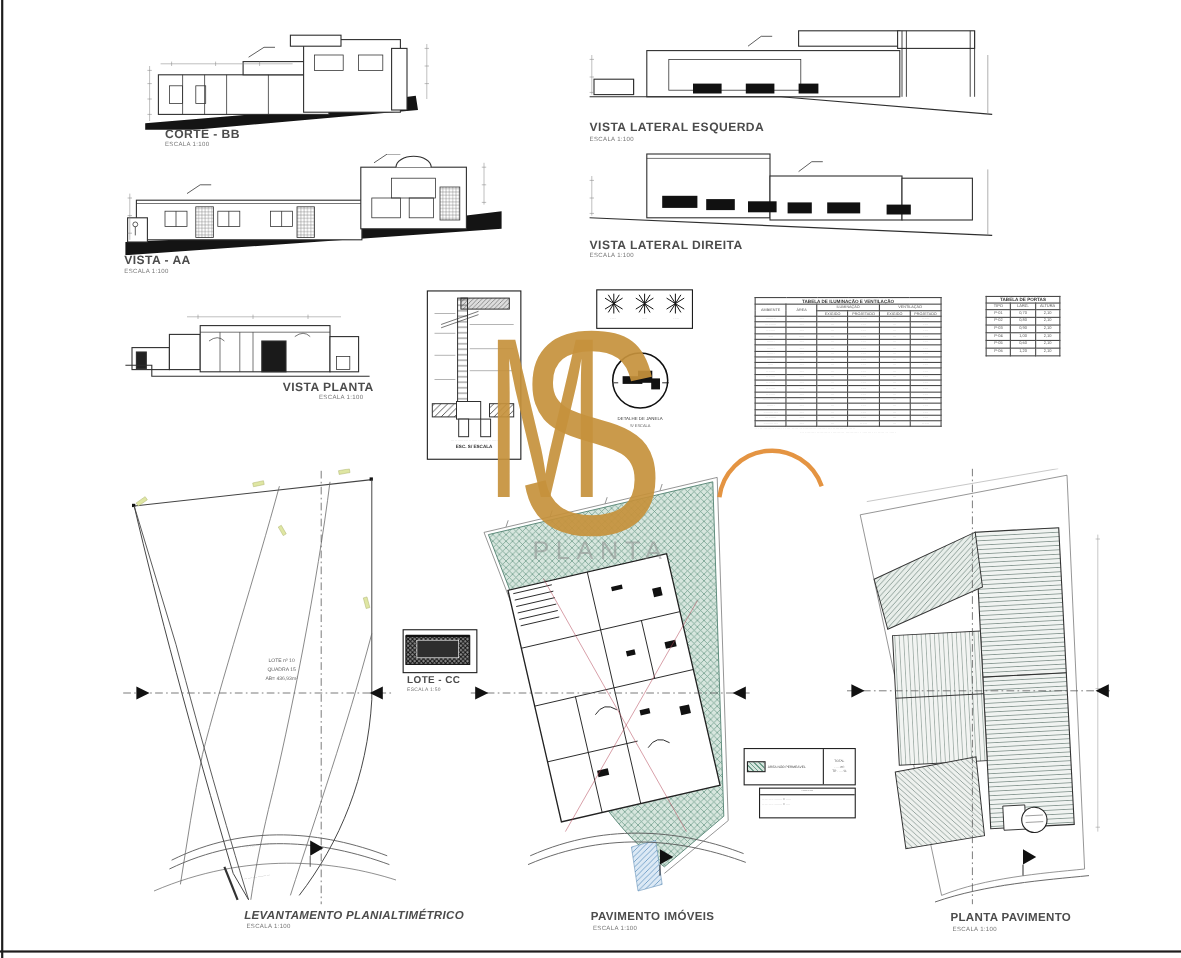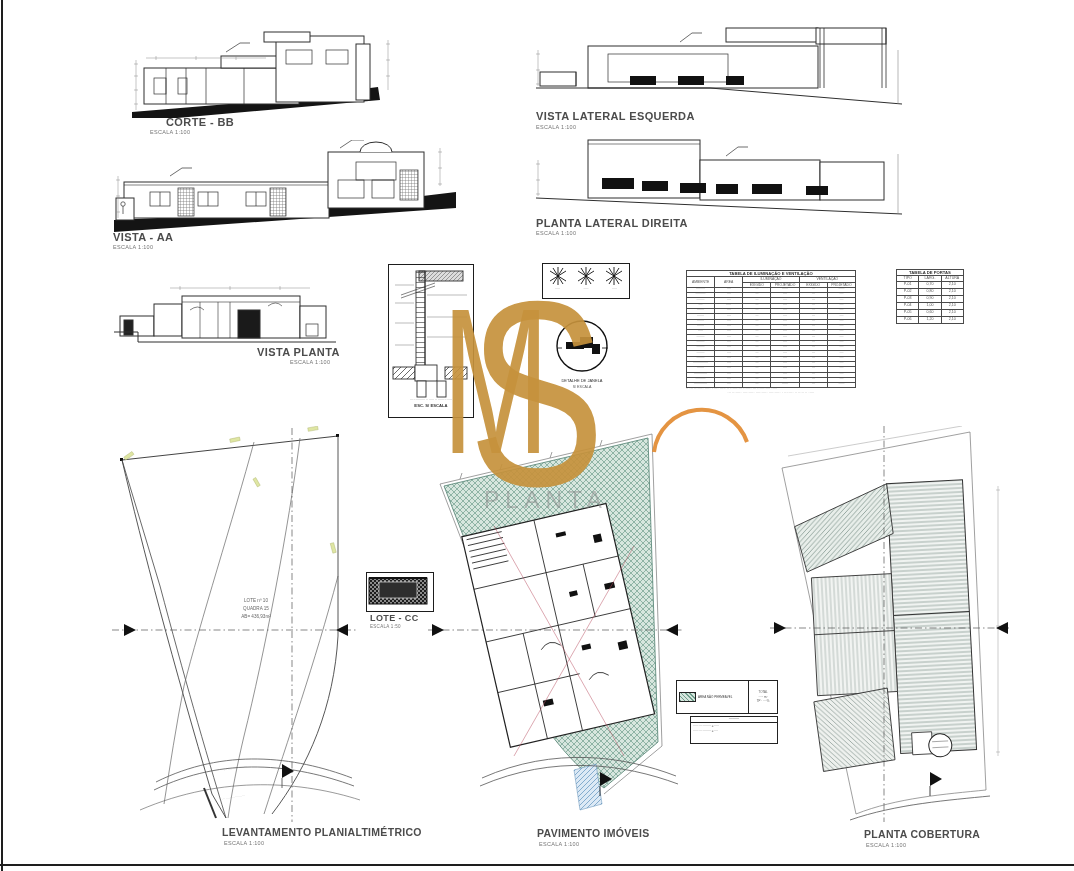--- a/index.html
+++ b/index.html
@@ -120,21 +120,21 @@
         <rect x="200" y="20" width="22" height="14"></rect>
         <path d="M100,22 l14,-9 h10"></path>
       </g>
       <g stroke="#888" stroke-width=".5" fill="none">
         <path d="M10,30 V80 M8,34 h4 M8,46 h4 M8,60 h4 M8,74 h4"></path>
         <path d="M262,10 V60 M260,14 h4 M260,30 h4 M260,46 h4"></path>
         <path d="M20,28 H140 M30,26 v4 M70,26 v4 M110,26 v4"></path>
       </g>
     </g>
   </svg>
-  <div class="abs dwg-label" style="left:166px;top:116px;">CORTE - BB</div>
+  <div class="abs dwg-label" style="left:150px;top:116px;">CORTE - BB</div>
   <div class="abs dwg-scale" style="left:150px;top:129px;">ESCALA 1:100</div>
 
   <svg class="abs" style="left:110px;top:140px;" width="352" height="92" viewBox="0 0 352 92">
     <g stroke="#2f2f2f" stroke-width="1" fill="#fff">
       <path d="M4,80 L180,72 L346,52 L346,68 L4,92 Z" fill="#141414" stroke="none"></path>
       <rect x="14" y="42" width="205" height="36"></rect>
       <path d="M14,45 H219" stroke-width=".6"></path>
       <rect x="218" y="12" width="96" height="56"></rect>
       <path d="M250,12 a16,10 0 0 1 32,0"></path>
       <rect x="246" y="22" width="40" height="18" stroke-width=".7"></rect>
@@ -204,21 +204,21 @@
         <rect x="186" y="52" width="22" height="10"></rect>
         <rect x="222" y="52" width="30" height="10"></rect>
         <rect x="276" y="54" width="22" height="9"></rect>
       </g>
       <path d="M196,24 l12,-9 h10" stroke-width=".7" fill="none"></path>
       <path d="M6,66 L372,82" fill="none"></path>
       <path d="M368,22 V82" stroke="#888" stroke-width=".6" fill="none"></path>
       <path d="M8,28 V64 M6,32 h4 M6,48 h4 M6,62 h4" stroke="#888" stroke-width=".5" fill="none"></path>
     </g>
   </svg>
-  <div class="abs dwg-label" style="left:536px;top:217px;">PLANTA LATERAL DIREITA</div>
+  <div class="abs dwg-label" style="left:536px;top:217px;">VISTA LATERAL DIREITA</div>
   <div class="abs dwg-scale" style="left:536px;top:230px;">ESCALA 1:100</div>
 
   <svg class="abs" style="left:110px;top:276px;" width="232" height="72" viewBox="0 0 232 72">
     <g stroke="#2f2f2f" stroke-width="1" fill="#fff">
       <rect x="10" y="40" width="34" height="20"></rect>
       <rect x="14" y="44" width="9" height="15" fill="#222"></rect>
       <rect x="44" y="28" width="28" height="32"></rect>
       <rect x="72" y="20" width="118" height="42"></rect>
       <path d="M72,26 H190" stroke-width=".6"></path>
       <rect x="128" y="34" width="22" height="28" fill="#1a1a1a"></rect>
@@ -556,21 +556,21 @@
       <path d="M100,362 L112,392" stroke-width="2" stroke="#333"></path>
     </g>
     <g font-size="4.6" fill="#666" text-anchor="middle">
       <text x="152" y="176">LOTE nº 10</text>
       <text x="152" y="184">QUADRA 15</text>
       <text x="152" y="192">AB= 436,93m²</text>
     </g>
     <text x="120" y="345" font-size="3" fill="#777" transform="rotate(-9 120 345)">··· ········ ···········</text>
     <text x="118" y="374" font-size="3" fill="#777" transform="rotate(-9 118 374)">··· ········ ···········</text>
   </svg>
-  <div class="abs plan-label" style="left:222px;top:826px;">LEVANTAMENTO PLANIALTIMÉTRICO</div>
+  <div class="abs plan-label" style="left:222px;top:826px;font-style:italic;">LEVANTAMENTO PLANIALTIMÉTRICO</div>
   <div class="abs dwg-scale" style="left:224px;top:840px;">ESCALA 1:100</div>
 
   <div class="abs boxed" style="left:366px;top:572px;width:66px;height:38px;">
     <svg width="63" height="35" viewBox="0 0 63 35">
       <rect x="2" y="5" width="58" height="26" fill="url(#denseHatch)" stroke="#111" stroke-width="1"></rect>
       <rect x="12" y="9" width="38" height="16" fill="#2e2e2e" stroke="#fff" stroke-width=".6"></rect>
       <path d="M2,5 H60" stroke="#111" stroke-width="2"></path>
     </svg>
   </div>
   <div class="abs dwg-label" style="left:370px;top:613px;font-size:9px;">LOTE - CC</div>
@@ -654,16 +654,16 @@
     <path d="M4,202 H246" stroke="#555" stroke-width=".7" stroke-dasharray="7,3,1.5,3" fill="none"></path>
     <polygon points="8,196 8,208 20,202" fill="#111"></polygon>
     <polygon points="242,196 242,208 230,202" fill="#111"></polygon>
     <g stroke="#555" stroke-width=".8" fill="none">
       <path d="M84,394 C130,378 184,374 224,370"></path>
     </g>
     <polygon points="164,346 164,360 176,353" fill="#111"></polygon>
     <path d="M164,360 V370" stroke="#111" stroke-width=".8"></path>
     <text x="140" y="380" font-size="3" fill="#777" transform="rotate(-6 140 380)">··· ········ ···········</text>
   </svg>
-  <div class="abs plan-label" style="left:864px;top:828px;">PLANTA COBERTURA</div>
+  <div class="abs plan-label" style="left:864px;top:828px;">PLANTA PAVIMENTO</div>
   <div class="abs dwg-scale" style="left:866px;top:842px;">ESCALA 1:100</div>
 
 </div>
 
 </body></html>

